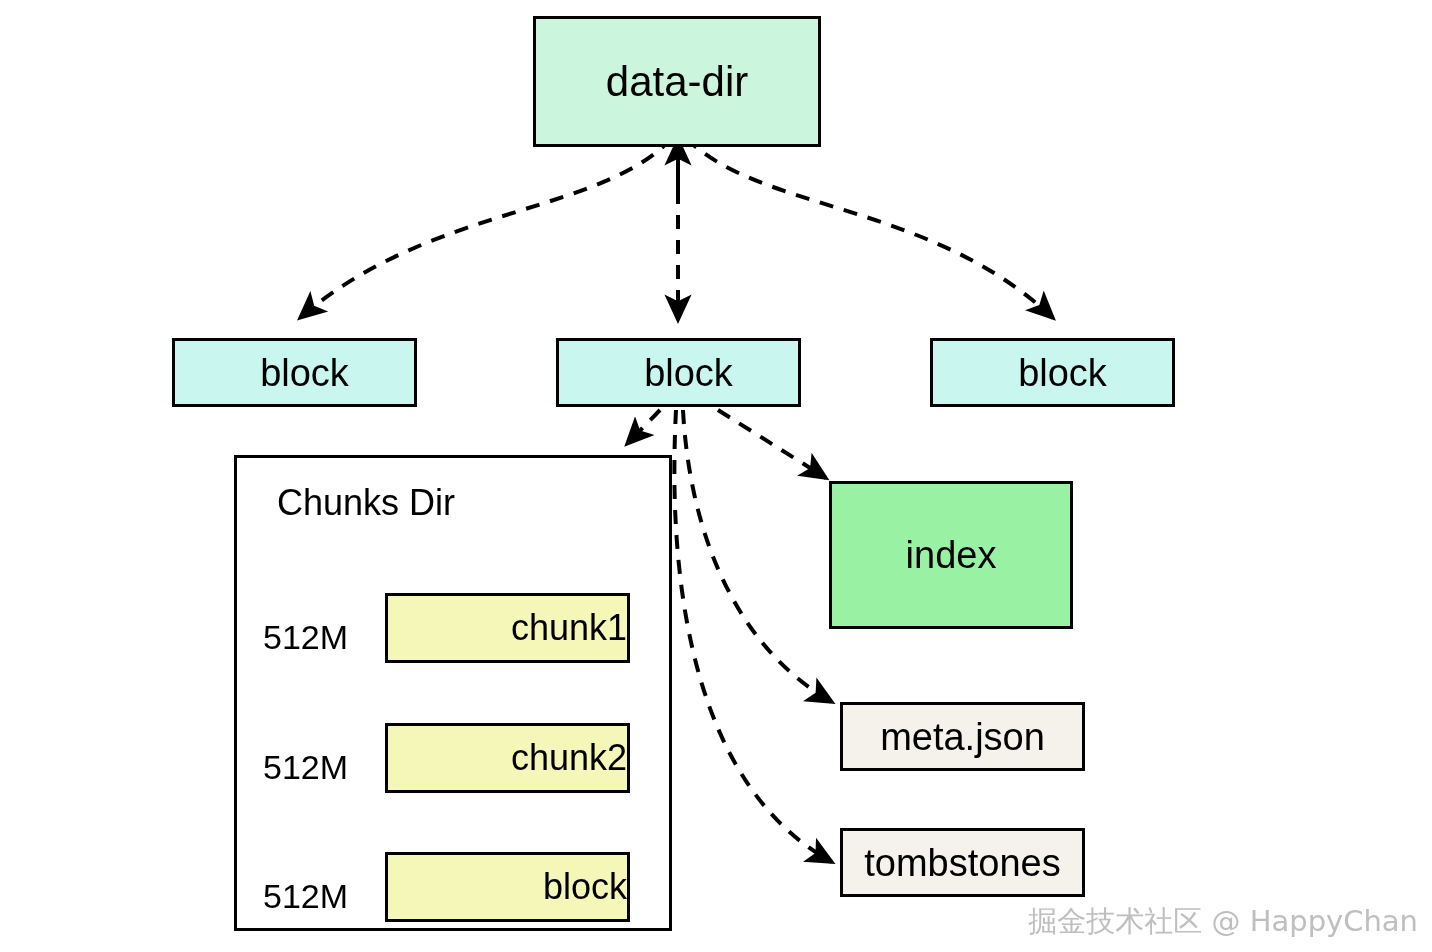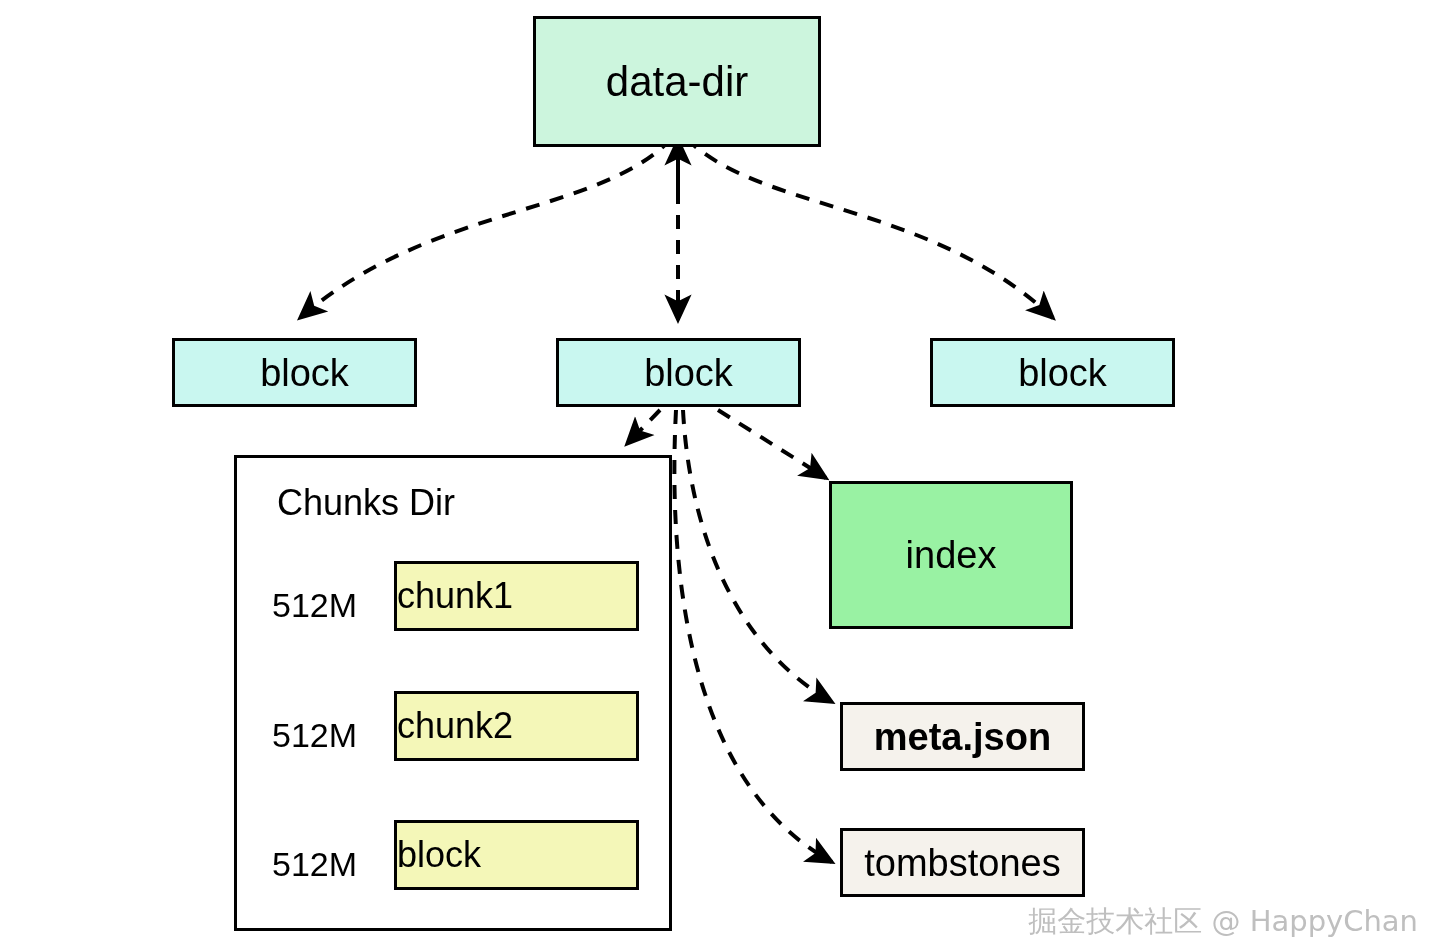--- a/index.html
+++ b/index.html
@@ -63,23 +63,24 @@
   }
   #chunks-dir-title {
     position: absolute;
     left: 40px;
     top: 27px;
     font-size: 36px;
     color: #000000;
   }
   .chunk-row {
     position: absolute;
-    left: 9px;
+    left: 0;
     width: 100%;
     height: 88px;
+    margin-top: 32px;
   }
   .chunk-size {
     position: absolute;
     left: 26px;
     top: 50%;
     transform: translateY(-50%);
     font-size: 34px;
     color: #000000;
     white-space: nowrap;
   }
@@ -87,40 +88,39 @@
     position: absolute;
     left: 148px;
     top: 0;
     width: 245px;
     height: 70px;
     box-sizing: border-box;
     border: 3px solid #000000;
     background: #f4f7b8;
     display: flex;
     align-items: center;
-    justify-content: flex-start;
+    justify-content: flex-end;
     font-size: 36px;
     color: #000000;
   }
   #chunk-row-1 { top: 103px; }
   #chunk-row-2 { top: 233px; }
   #chunk-row-3 { top: 362px; }
 
   
   #node-index {
     left: 829px; top: 481px; width: 244px; height: 148px;
     background: #99f2a3;
     font-size: 38px;
   }
   
   #node-meta {
     left: 840px; top: 702px; width: 245px; height: 69px;
     background: #f5f2ec;
     font-size: 38px;
-    font-weight: bold;
   }
   
   #node-tombstones {
     left: 840px; top: 828px; width: 245px; height: 69px;
     background: #f5f2ec;
     font-size: 38px;
   }
   
   #watermark {
     position: absolute;

